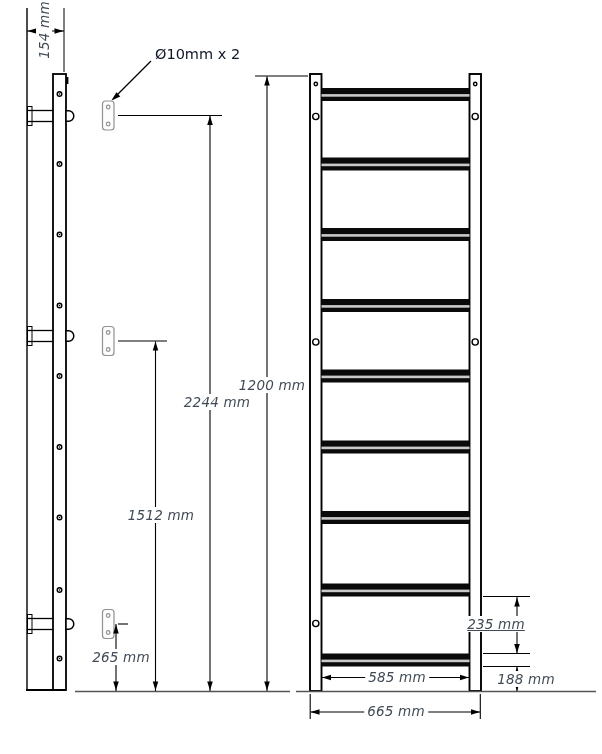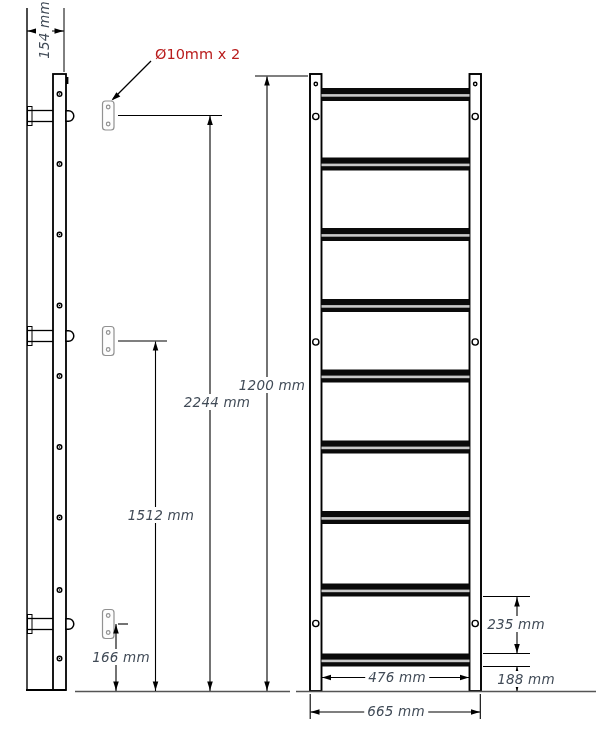--- a/index.html
+++ b/index.html
@@ -19,21 +19,21 @@
     background:#ffffff;
     padding:0 3px;
     white-space:nowrap;
     letter-spacing:0.2px;
   }
   .dim-label.rot{transform:translate(-50%,-50%) rotate(-90deg);}
   .callout-label{
     position:absolute;
     transform:translate(0,-50%);
     font:14.5px "DejaVu Sans",sans-serif;
-    color:#b91c1c;
+    color:#0f172a;
     background:transparent;
     white-space:nowrap;
   }
 </style>
 </head>
 <body>
 
 <div id="canvas">
 
   <svg id="drawing" width="602" height="754" viewBox="0 0 602 754">
@@ -244,23 +244,23 @@
   <div class="dim-label rot" style="left:44px;top:30px;">154 mm</div>
 
   <div class="callout-label" style="left:155px;top:54px;">Ø10mm x 2</div>
 
   <div class="dim-label" style="left:272px;top:385px;">1200 mm</div>
 
   <div class="dim-label" style="left:217px;top:402px;">2244 mm</div>
 
   <div class="dim-label" style="left:161px;top:515px;">1512 mm</div>
 
-  <div class="dim-label" style="left:121px;top:657px;">166 mm</div>
-
-  <div class="dim-label" style="left:516px;top:624px;">235 mm</div>
+  <div class="dim-label" style="left:121px;top:657px;">265 mm</div>
+
+  <div class="dim-label" style="left:496px;top:624px;text-decoration:underline;">235 mm</div>
 
   <div class="dim-label" style="left:526px;top:679px;">188 mm</div>
 
-  <div class="dim-label" style="left:397px;top:677px;">476 mm</div>
+  <div class="dim-label" style="left:397px;top:677px;">585 mm</div>
 
   <div class="dim-label" style="left:396px;top:711px;">665 mm</div>
 
 </div>
 
 </body></html>

